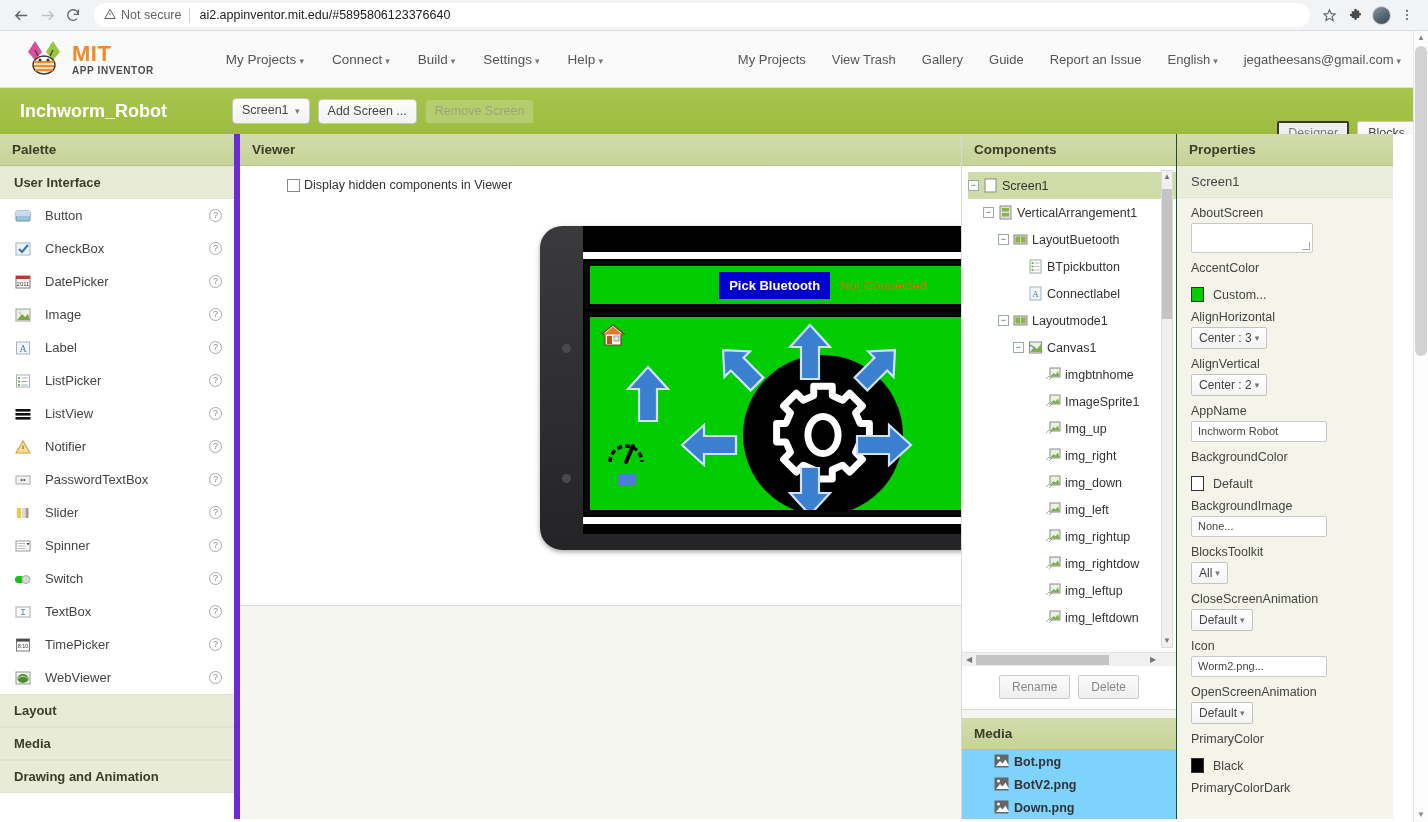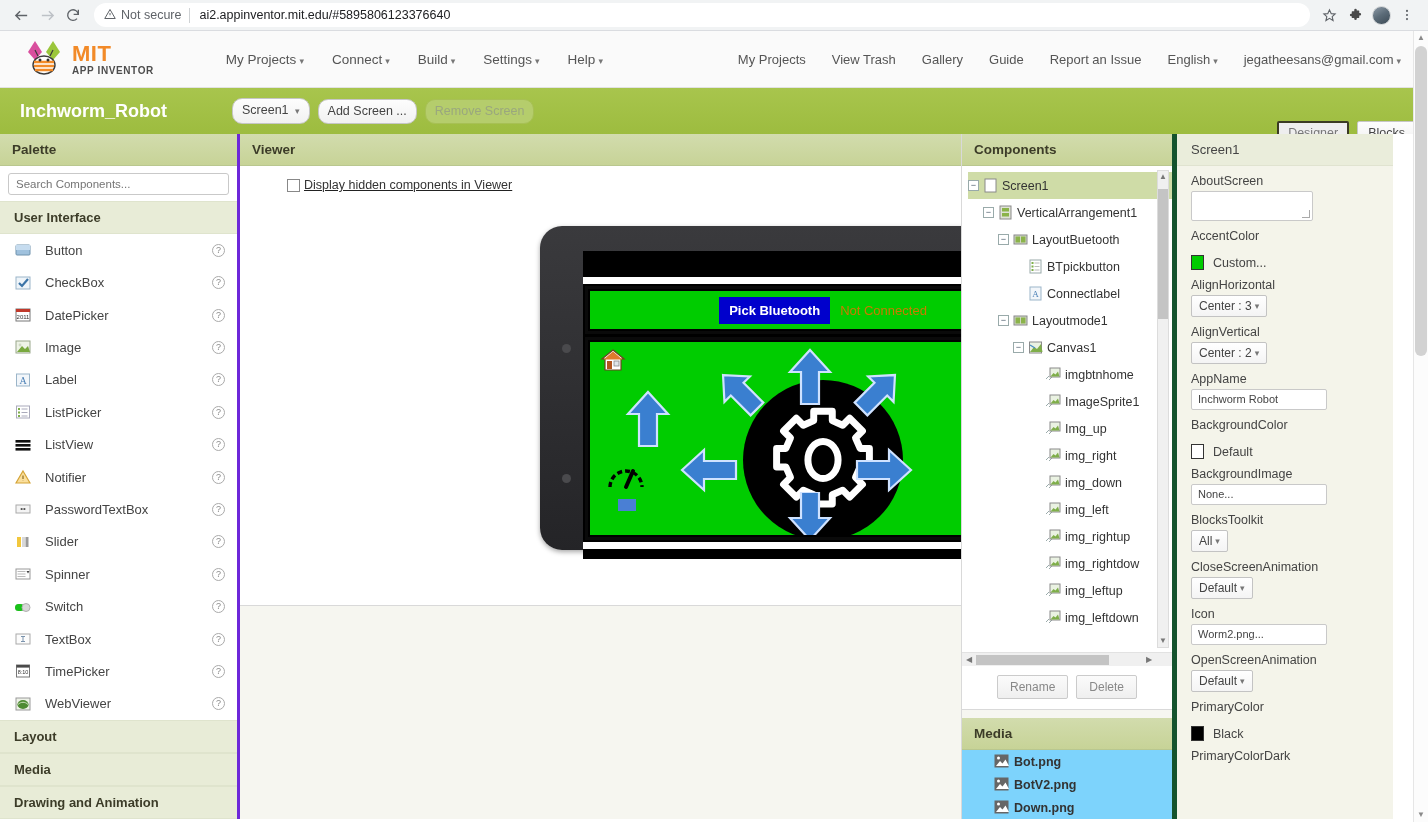--- a/index.html
+++ b/index.html
@@ -104,21 +104,21 @@
     padding: 0 12px;
     position: relative;
   }
   #project-title {
     color: #fff; font-size: 18px; font-weight: bold;
     margin-left: 8px; width: 212px; flex: 0 0 auto;
   }
   .gbtn {
     background: linear-gradient(180deg,#fdfdfd,#f1f1f1);
     border: 1px solid #c6c6c6;
-    border-radius: 10px;
+    border-radius: 4px;
     color: #444;
     font-size: 12.5px;
     padding: 4px 9px;
     margin-right: 8px;
     line-height: 15px;
     white-space: nowrap;
   }
   .gbtn.disabled { color: #9aa77e; background: #b5cd6c; border-color: #a7c055; }
   #toggle-group {
     margin-left: auto; display: flex; align-items: center; flex: 0 0 auto; margin-top: 44px;
@@ -148,21 +148,21 @@
     font-size: 13.5px;
     color: #3c3c28;
     padding: 8px 12px;
     border-bottom: 1px solid #b9c78f;
   }
 
   
   #palette {
     width: 240px; flex: 0 0 240px;
     background: #fff;
-    border-right: 3px solid #6d28d9;
+    border-right: 6px solid #6d28d9;
     display: flex; flex-direction: column;
     overflow: hidden;
   }
   #search-wrap { padding: 7px 8px 6px; background: #fff; }
   #search-input {
     width: 100%; height: 22px;
     border: 1px solid #c9c9c9; border-radius: 3px;
     font-size: 11.5px; color: #333;
     padding: 0 7px;
     font-family: "Liberation Sans", sans-serif;
@@ -201,21 +201,20 @@
     overflow: hidden;
   }
   #viewer-head { border-right: 0; }
   #viewer-body {
     background: #fff;
     margin: 0;
     height: 440px;
     border-bottom: 1px solid #d9d9d9;
     position: relative;
     overflow: hidden;
-    text-decoration: underline;
   }
   #hidden-chk-row {
     display: flex; align-items: center;
     padding: 12px 0 0 47px;
     font-size: 12.5px; color: #333;
   }
   #hidden-chk {
     width: 13px; height: 13px; border: 1px solid #888; background: #fff;
     margin-right: 4px; flex: 0 0 auto;
   }
@@ -224,21 +223,21 @@
   #phone-wrap { position: absolute; left: 300px; top: 60px; }
   #phone {
     width: 610px; height: 324px;
     background: #2b2b2e;
     background: linear-gradient(180deg,#3a3a3d 0%,#242427 100%);
     border-radius: 22px;
     position: relative;
     box-shadow: 0 2px 5px rgba(0,0,0,.35);
   }
   #phone-screen {
-    position: absolute; left: 43px; top: 25px;
+    position: absolute; left: 43px; top: 0;
     width: 480px; height: 308px;
     background: #000;
     overflow: hidden;
   }
   #status-bar {
     height: 26px; background: #000;
     display: flex; align-items: center; justify-content: flex-end;
     padding-right: 12px; gap: 5px;
   }
   #app-body { background: #fff; padding: 0; }
@@ -279,21 +278,21 @@
   }
   #nonvis-title { font-weight: bold; font-size: 12.5px; color: #333; }
   #nonvis-items { display: flex; justify-content: center; gap: 26px; margin-top: 8px; }
   .nonvis-item { text-align: center; font-size: 12px; color: #333; width: 88px; }
   .nonvis-ico { height: 20px; display:flex; align-items:center; justify-content:center; margin-bottom: 2px; }
 
   
   #comp-col {
     width: 215px; flex: 0 0 215px;
     background: #f6f6f0;
-    border-right: 5px solid #14532d;
+    border-right: 1px solid #14532d;
     display: flex; flex-direction: column;
     overflow: hidden;
   }
   #comp-box {
     background: #fff; margin: 0;
     height: 546px;
     display: flex; flex-direction: column;
     border-bottom: 1px solid #d9d9d9;
   }
   #tree {
@@ -494,23 +493,20 @@
   <div id="toggle-group">
     <div class="toggle-btn active">Designer</div>
     <div class="toggle-btn">Blocks</div>
   </div>
 </div>
 
 <div id="work">
 
   <div id="palette">
     <div class="panel-head">Palette</div>
-    <div id="search-wrap">
-      <input id="search-input" placeholder="Search Components..." style="">
-    </div>
     <div class="cat-head">User Interface</div>
 
     <div class="pal-item">
       <span class="pal-icon">
           <svg width="16" height="16">
             <rect x="1" y="3" width="14" height="10" rx="1" fill="#9fc1dd" stroke="#6e92ad"></rect>
             <rect x="1" y="3" width="14" height="5" fill="#c6dcef"></rect>
           </svg>
         </span>
       <span class="pal-label">Button</span>
@@ -981,20 +977,21 @@
               <rect x="0.5" y="0.5" width="14" height="13" fill="#666"></rect>
               <path d="M2 12 l4-5 2.5 2.5 3-4 3.5 6.5z" fill="#fff"></path>
               <circle cx="4.5" cy="4" r="1.5" fill="#fff"></circle>
             </svg></span>
         <span>Down.png</span>
       </div>
     </div>
   </div>
 
   <div id="prop-col">
+    <div class="panel-head">Properties</div>
     <div id="prop-sub">Screen1</div>
     <div id="prop-list">
 
       <div class="prop-label">AboutScreen</div>
       <div class="ptext area"></div>
 
       <div class="prop-label">AccentColor</div>
       <div class="pcolor">
         <span class="swatch" style="background:#00cc00"></span>
         <span>Custom...</span>

